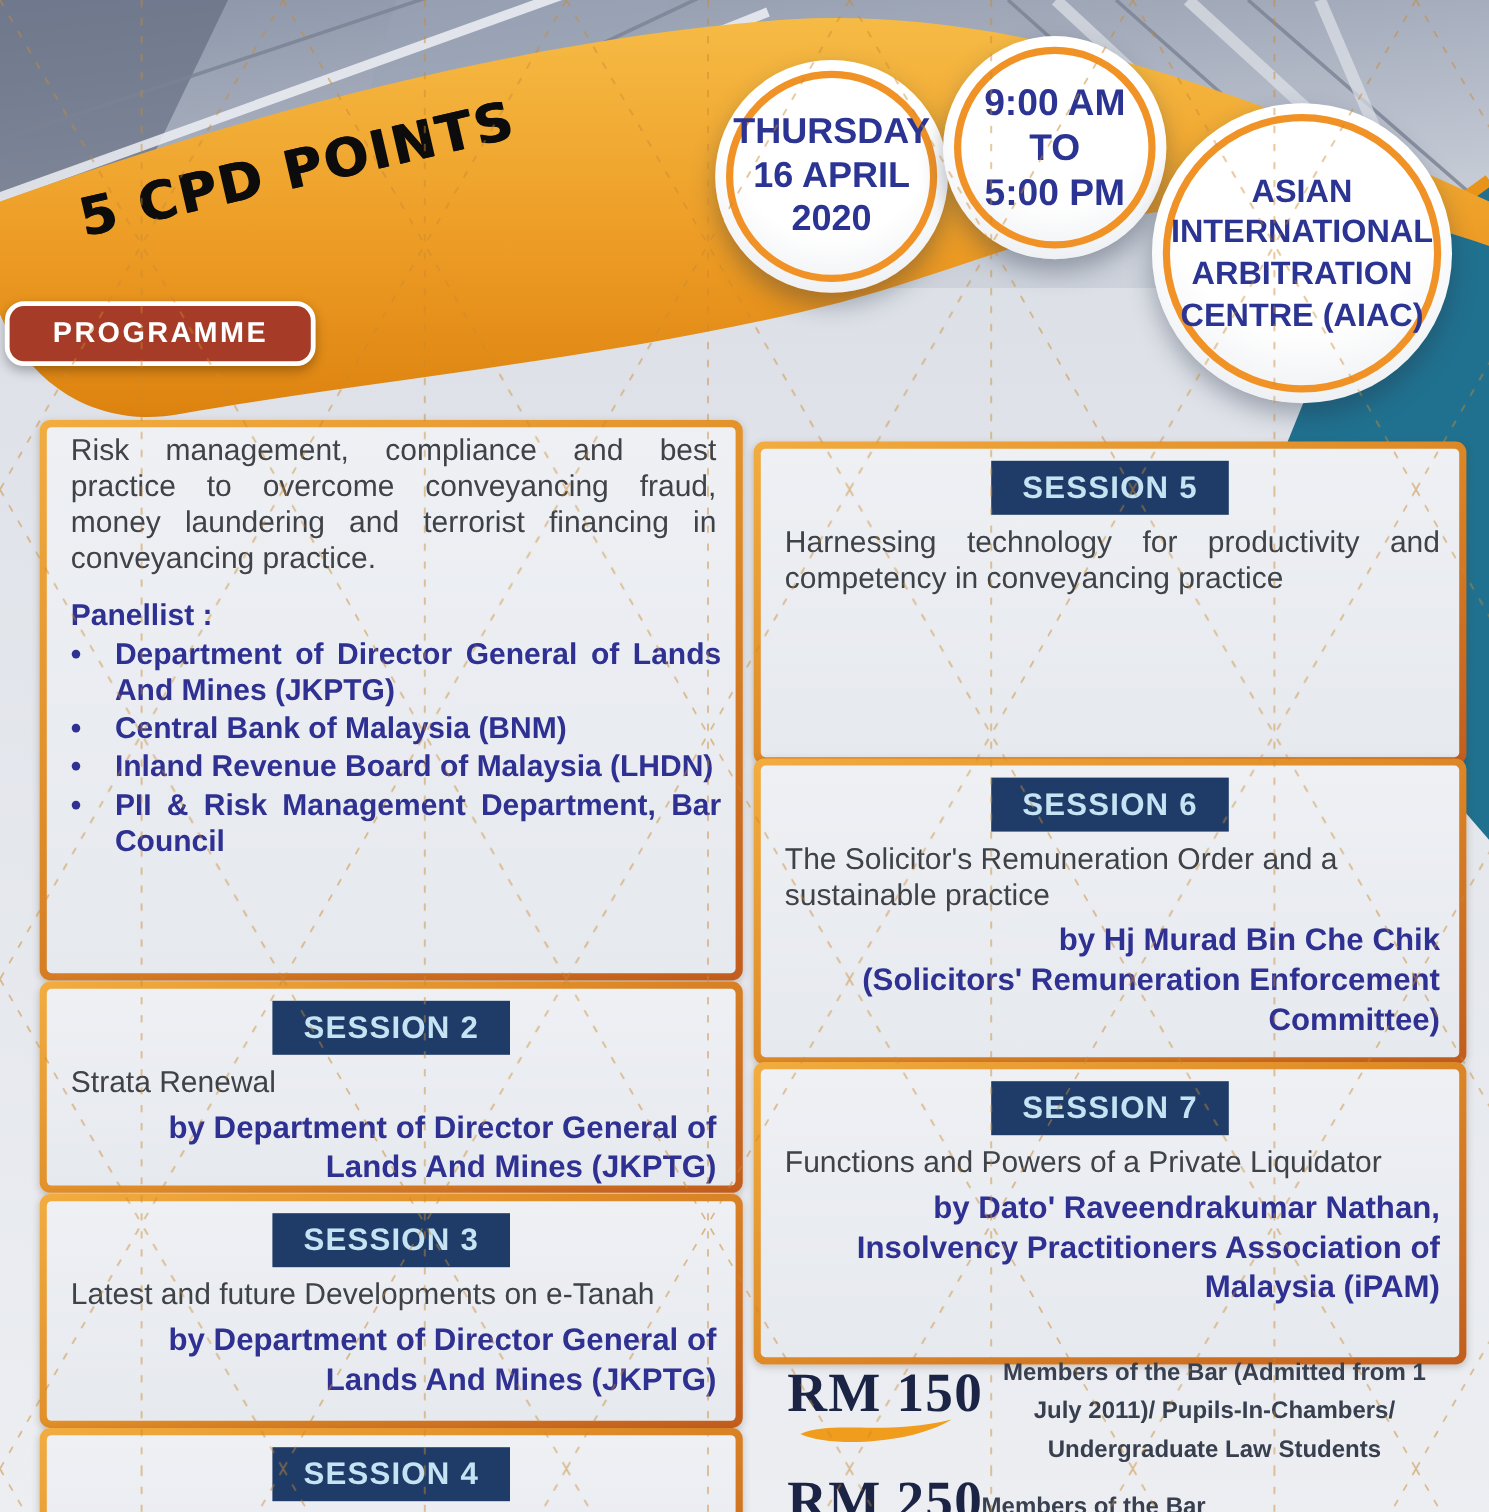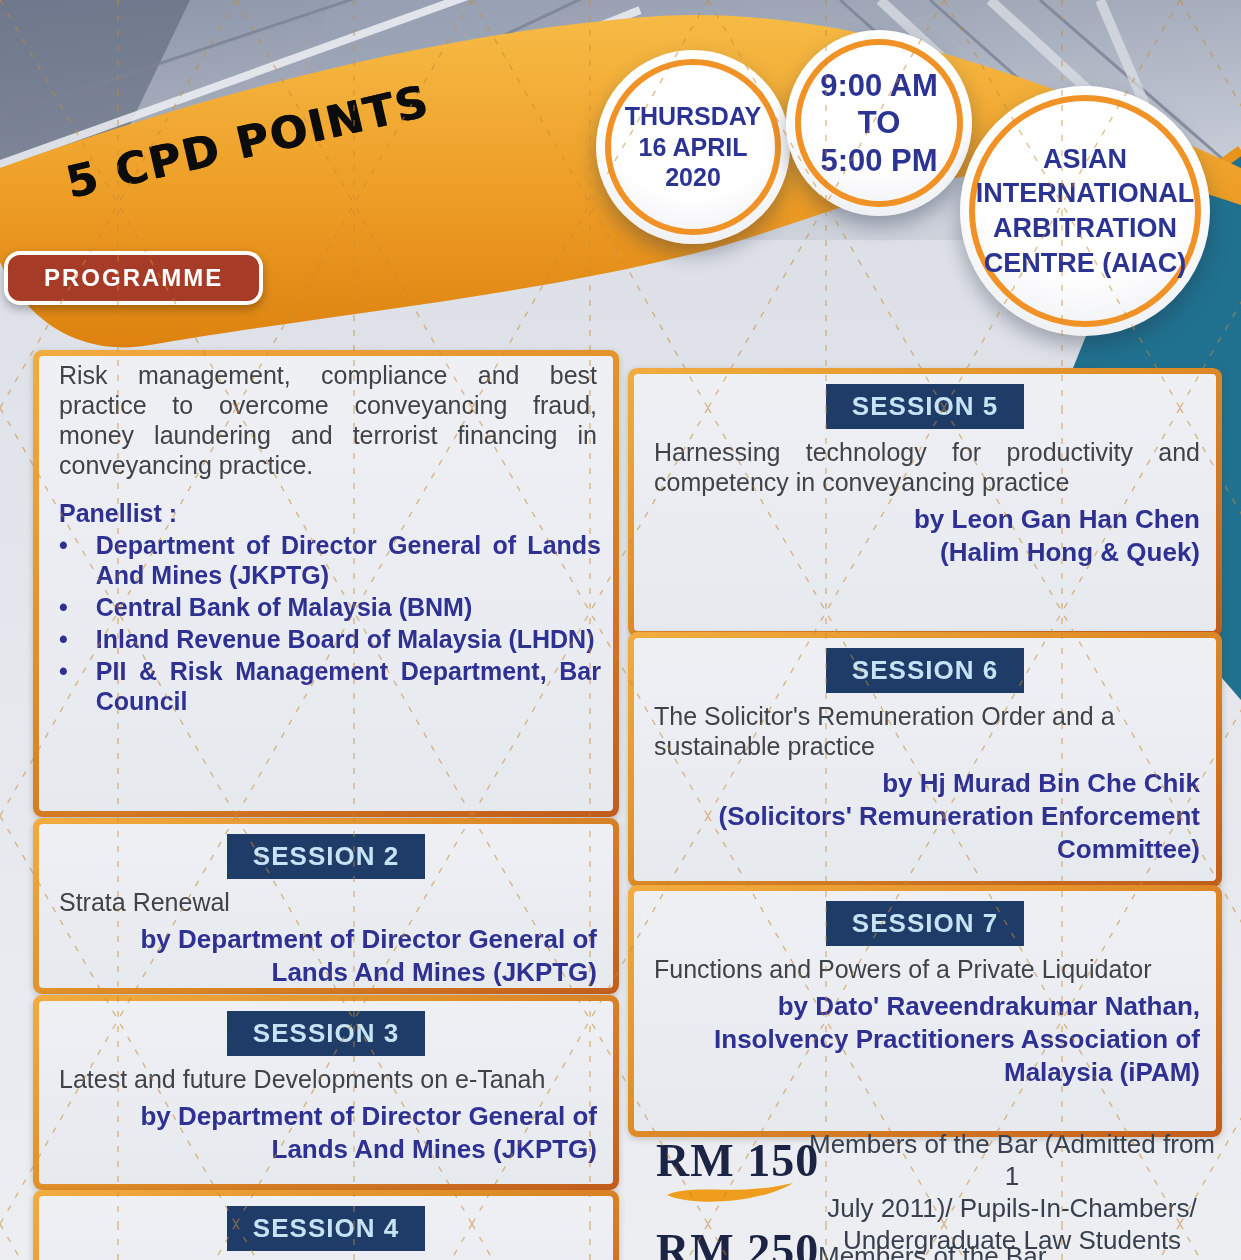--- a/index.html
+++ b/index.html
@@ -28,21 +28,21 @@
     position:absolute;z-index:3;border-radius:50%;
     background:radial-gradient(circle at 50% 32%,#ffffff 52%,#f4f5f7 72%,#e2e4e9 100%);
     box-shadow:0 10px 20px rgba(35,45,65,.35);
     display:flex;align-items:center;justify-content:center;text-align:center;
   }
   .circle::before{
     content:"";position:absolute;inset:9px;border:6px solid #f09226;border-radius:50%;
   }
   .ctext{position:relative;color:#2b3492;font-weight:bold;}
   #circle-date {left:596px;top:50px;width:194px;height:194px;}
-  #circle-date .ctext{font-size:25px;line-height:1.22;}
+  #circle-date .ctext{font-size:30px;line-height:1.22;}
   #circle-time {left:786px;top:30px;width:186px;height:186px;}
   #circle-time .ctext{font-size:31px;line-height:1.2;}
   #circle-venue{left:960px;top:86px;width:250px;height:250px;}
   #circle-venue .ctext{font-size:27px;line-height:1.28;}
   
   .sbox{
     position:absolute;z-index:2;padding:6px;border-radius:9px;
     background:linear-gradient(155deg,#f2ac3f 0%,#e08d28 45%,#c25d1d 100%);
     box-shadow:0 2px 6px rgba(80,60,30,.25);
   }
@@ -74,21 +74,21 @@
   }
   
   .fee{position:absolute;left:628px;width:590px;z-index:2;}
   .amt-wrap{position:absolute;left:28px;top:6px;width:150px;text-align:center;}
   .amt{
     font-family:"Liberation Serif",serif;font-weight:bold;font-size:46px;
     color:#1b2444;letter-spacing:1px;white-space:nowrap;
   }
   .swsh{display:block;margin:-6px auto 0;}
   .fee .desc{
-    margin-left:178px;font-size:26px;line-height:32px;color:#38404f;text-align:center;
+    margin-left:178px;font-size:20px;line-height:32px;color:#38404f;text-align:center;font-weight:bold;
   }
   #fee-2 .desc{text-align:left;margin-top:22px;margin-left:190px;}
 </style>
 </head>
 <body>
 
 <div id="poster">
 
   <svg id="hero" width="1241" height="730" viewBox="0 0 1241 730">
     <defs>
@@ -214,24 +214,20 @@
     <div class="sbox-in">
       <span class="chip">SESSION 4</span>
       <div class="p just">Post Pandemic Order: Tax &amp; Stamp Duty</div>
     </div>
   </div>
 
   <div class="sbox" style="left:628px;top:368px;width:582px;height:257px;">
     <div class="sbox-in">
       <span class="chip">SESSION 5</span>
       <div class="p just">Harnessing technology for productivity and competency in conveyancing practice</div>
-      <div class="by">
-        <div>by Leon Gan Han Chen</div>
-        <div>(Halim Hong &amp; Quek)</div>
-      </div>
     </div>
   </div>
 
   <div class="sbox" style="left:628px;top:632px;width:582px;height:243px;">
     <div class="sbox-in">
       <span class="chip">SESSION 6</span>
       <div class="p">The Solicitor's Remuneration Order and a sustainable practice</div>
       <div class="by">
         <div>by Hj Murad Bin Che Chik</div>
         <div>(Solicitors' Remuneration Enforcement</div>

